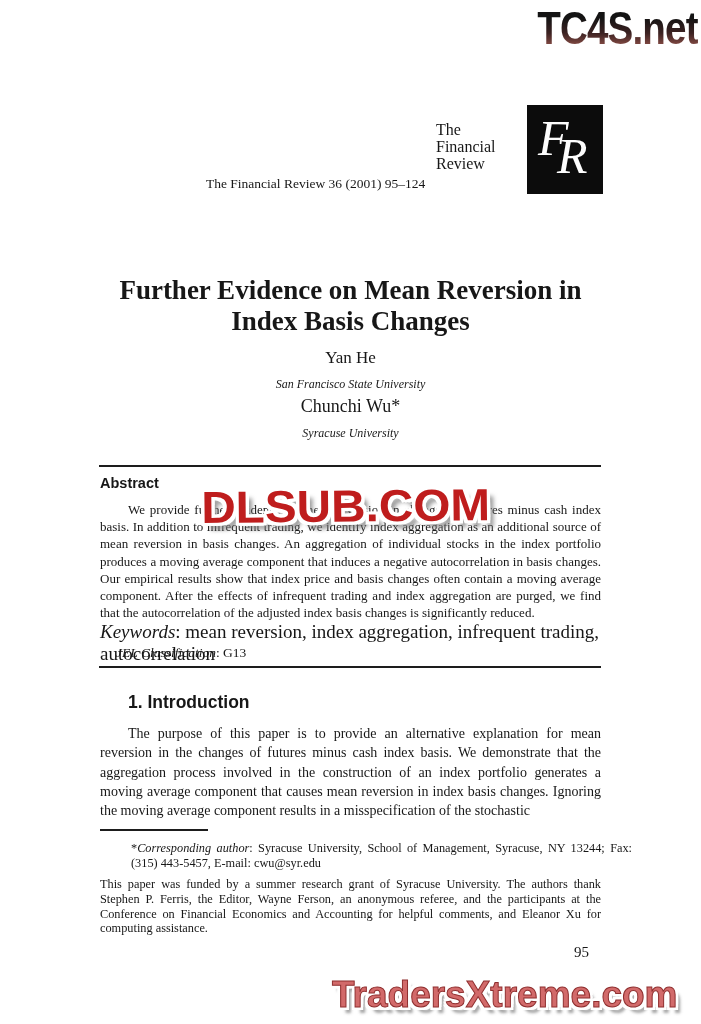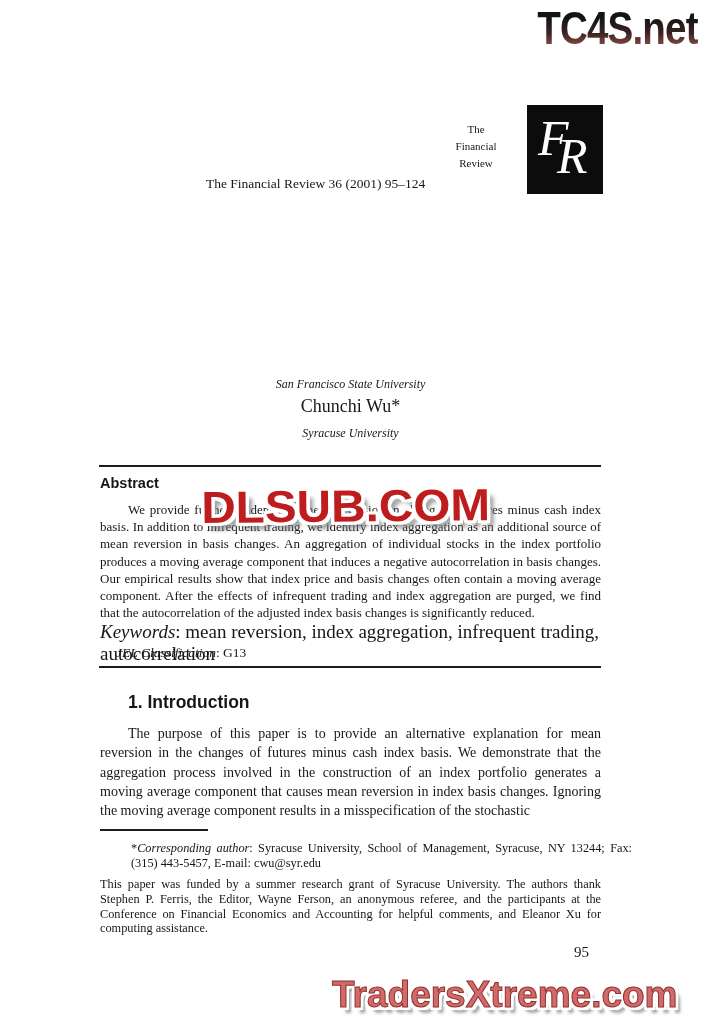--- a/index.html
+++ b/index.html
@@ -59,21 +59,21 @@
       5px 6px 3px rgba(140,140,140,0.8);
     z-index:5;
     text-align:right;
   }
 
   
   .efa-logo { left:103px; top:115px; width:84px; text-align:center; }
   .efa-acronym { font-weight:bold; font-size:31px; letter-spacing:2px; line-height:27px; }
   .efa-sub { font-weight:bold; font-size:11px; line-height:11.5px; }
   .journal-line { left:206px; top:176px; font-size:13.5px; }
-  .tfr-name { left:436px; top:121px; width:80px; text-align:center; font-size:11px; line-height:17px; }
+  .tfr-name { left:436px; top:121px; width:80px; text-align:left; font-size:16px; line-height:17px; }
   .fr-box { left:527px; top:105px; width:76px; height:89px; background:#0c0c0c; }
   .fr-letter { position:absolute; color:#fdfdfd; font-style:italic; font-family:"Liberation Serif", serif; font-size:50px; line-height:1; }
   .fr-f { left:11px; top:8px; }
   .fr-r { left:30px; top:26px; }
 
   
   .title { left:100px; top:275px; width:501px; text-align:center; font-weight:bold; font-size:27px; line-height:31px; }
   .author-name1 { left:100px; top:348px; width:501px; text-align:center; font-size:17px; }
   .author-affil1 { left:100px; top:377px; width:501px; text-align:center; font-size:12px; font-style:italic; }
   .author-name2 { left:100px; top:396px; width:501px; text-align:center; font-size:18px; }
@@ -119,21 +119,26 @@
     <div>The</div>
     <div>Financial</div>
     <div>Review</div>
   </div>
 
   <div class="abs fr-box">
     <span class="fr-letter fr-f">F</span>
     <span class="fr-letter fr-r">R</span>
   </div>
 
+  <div class="abs title">
+    <div>Further Evidence on Mean Reversion in</div>
+    <div>Index Basis Changes</div>
+  </div>
 
+  <div class="abs author-name1">Yan He</div>
   <div class="abs author-affil1">San Francisco State University</div>
   <div class="abs author-name2">Chunchi Wu*</div>
   <div class="abs author-affil2">Syracuse University</div>
 
   <div class="abs rule rule-abstract-top"></div>
   <div class="abs abstract-heading">Abstract</div>
   <div class="abs abstract-text">We provide further evidence on mean reversion in changes of futures minus cash index basis. In addition to infrequent trading, we identify index aggregation as an additional source of mean reversion in basis changes. An aggregation of individual stocks in the index portfolio produces a moving average component that induces a negative autocorrelation in basis changes. Our empirical results show that index price and basis changes often contain a moving average component. After the effects of infrequent trading and index aggregation are purged, we find that the autocorrelation of the adjusted index basis changes is significantly reduced.</div>
   <div class="abs keywords-line">
     <span class="it">Keywords</span><span>: mean reversion, index aggregation, infrequent trading, autocorrelation</span>
   </div>

